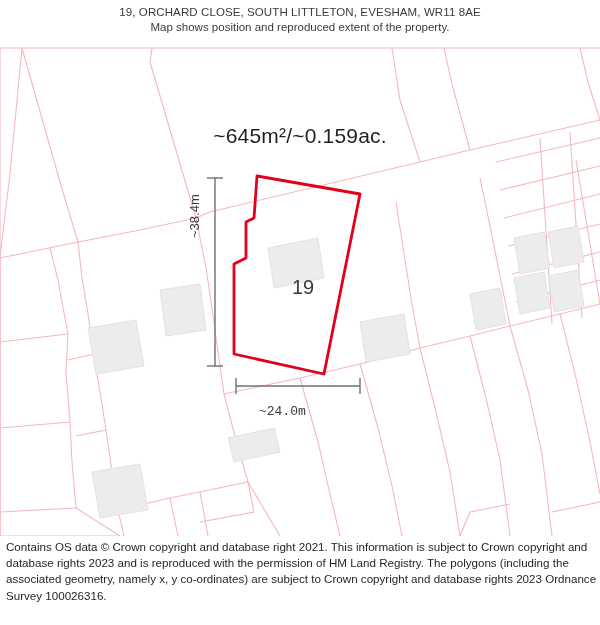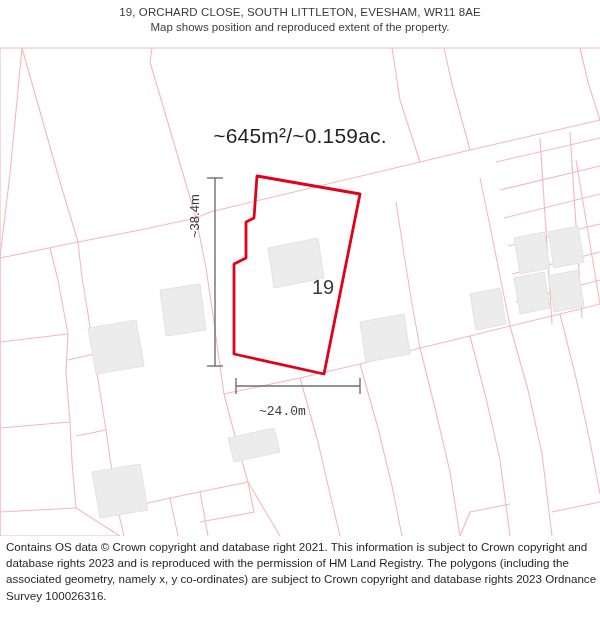--- a/index.html
+++ b/index.html
@@ -63,21 +63,20 @@
     font-size: 21px;
     color: #231f20;
     letter-spacing: 0.2px;
   }
   .plot-number {
     position: absolute;
     left: 292px;
     top: 234px;
     font-size: 20px;
     color: #3b3b3b;
-    margin-left: 20px;
   }
   .dim-vertical {
     position: absolute;
     left: 187px;
     top: 196px;
     width: 18px;
     font-size: 13px;
     color: #3b3b3b;
     transform: rotate(-90deg);
     transform-origin: left top;

